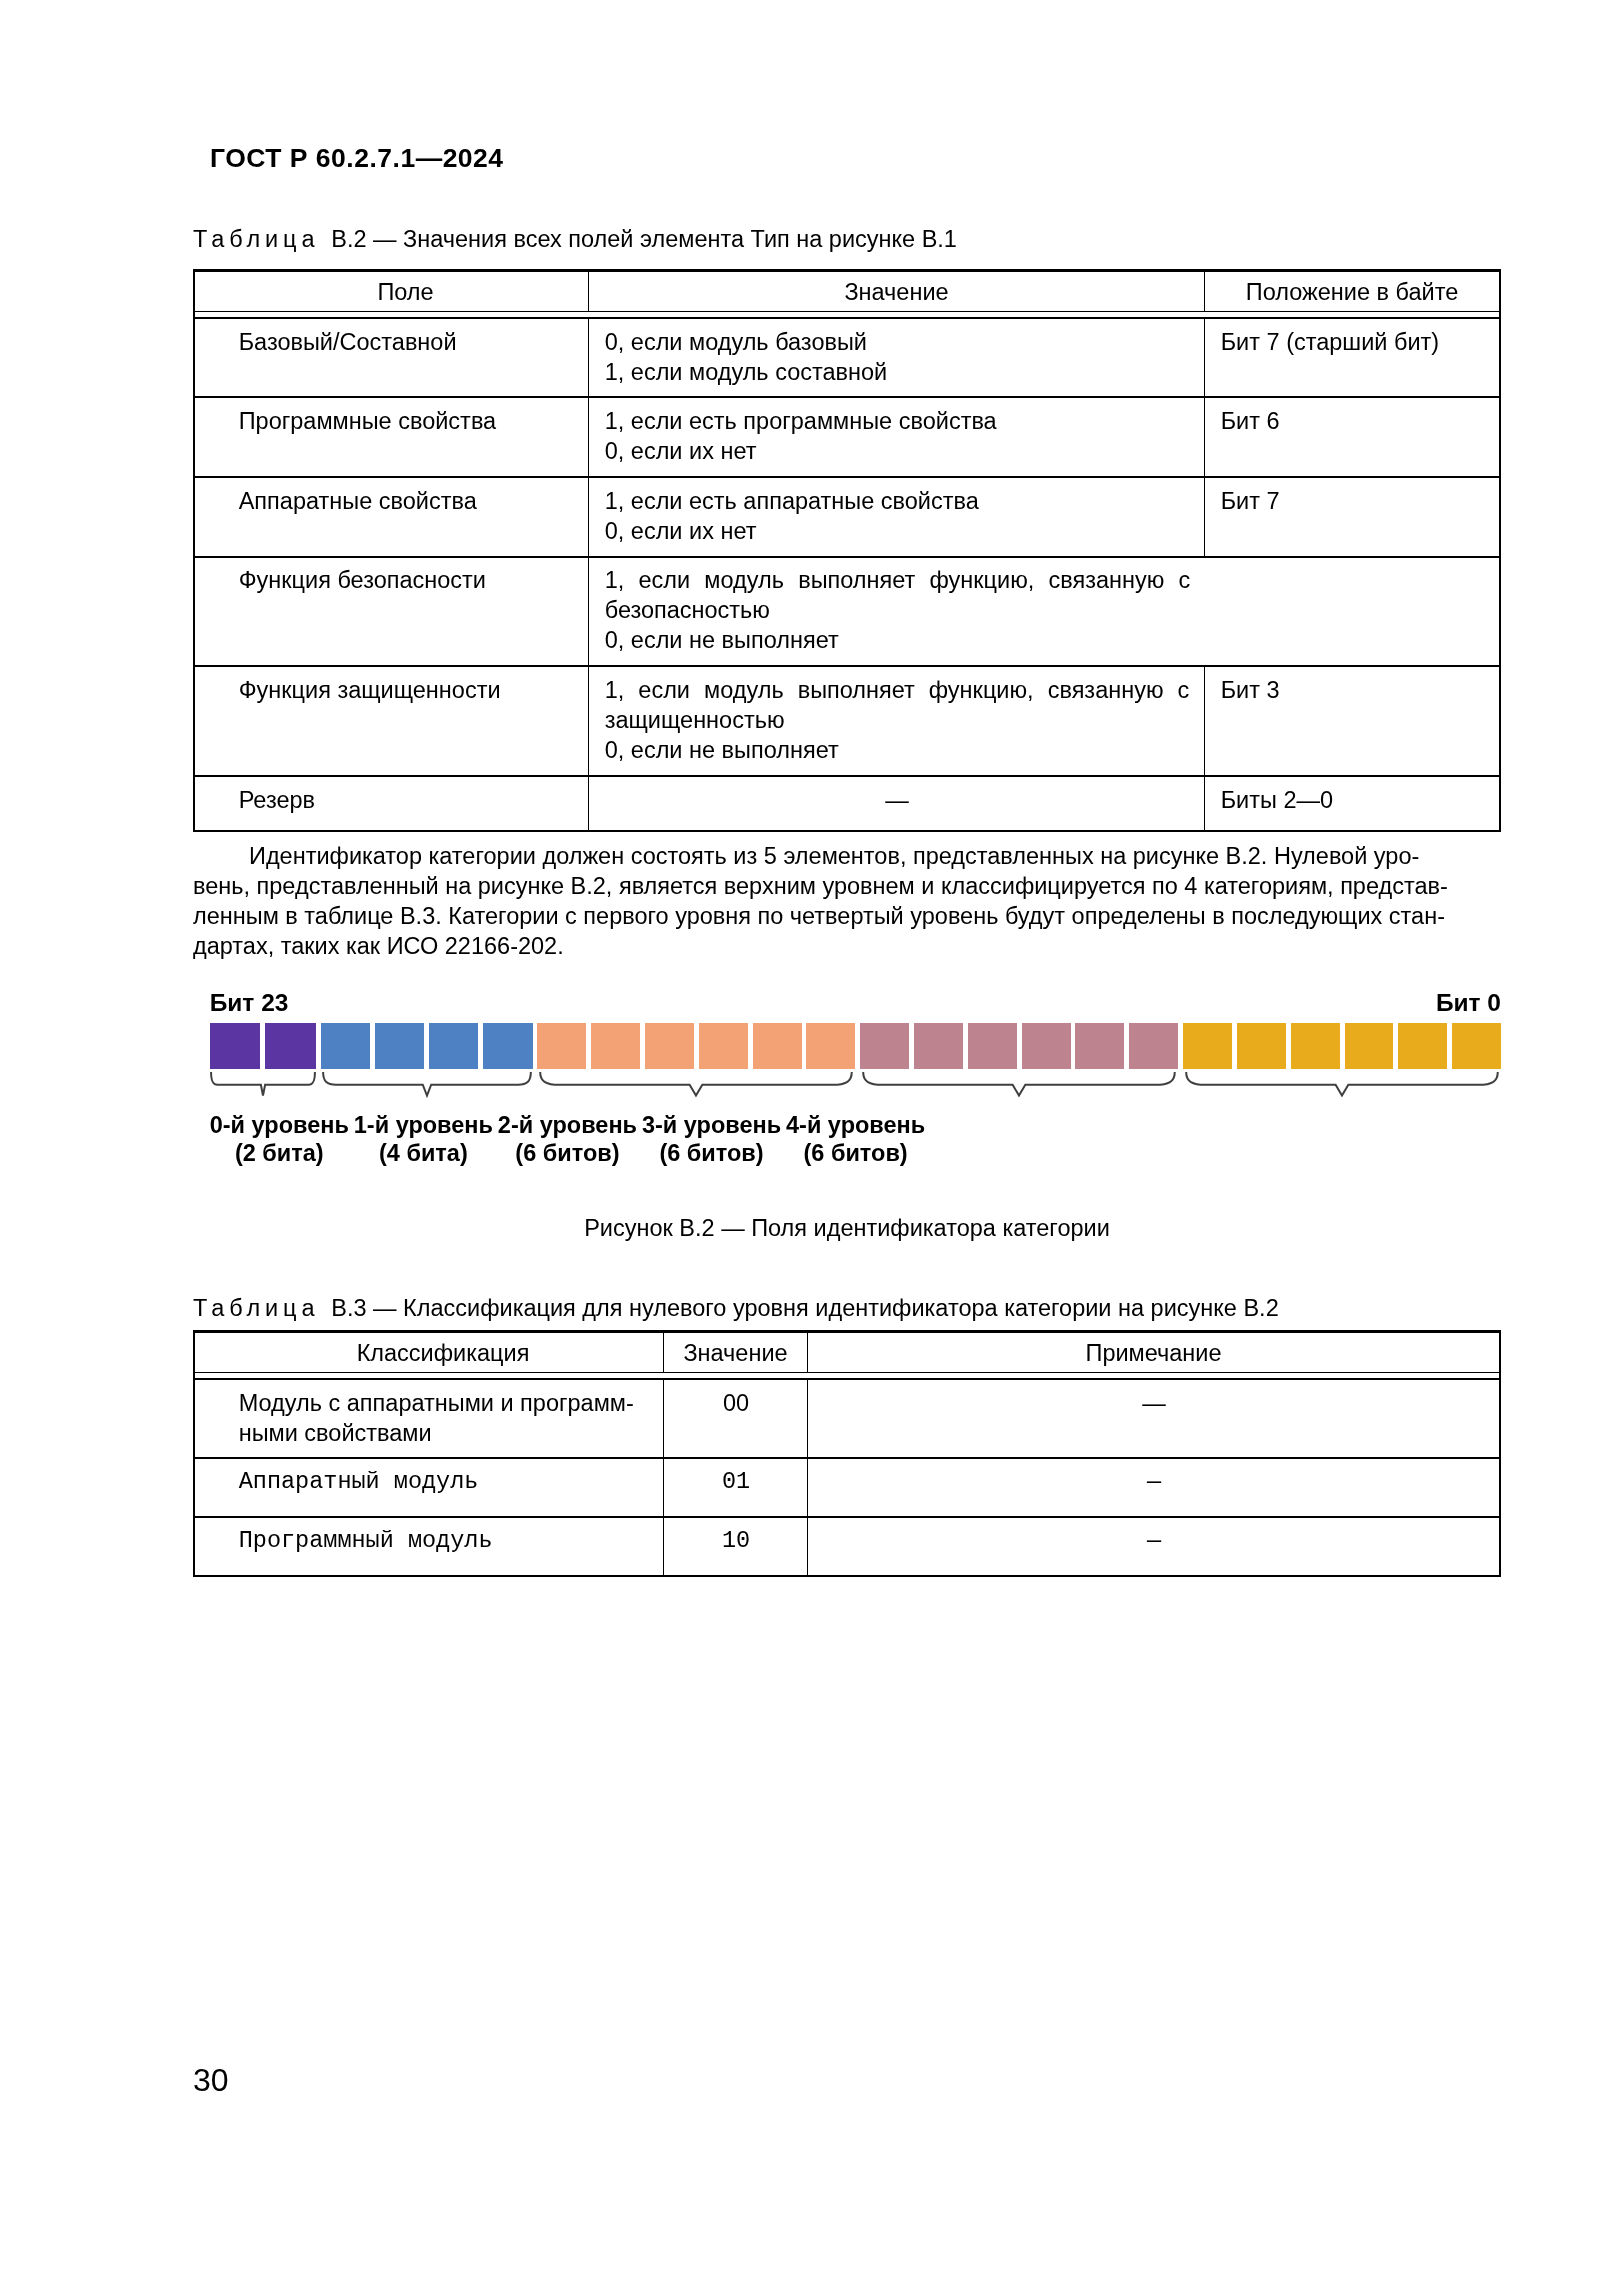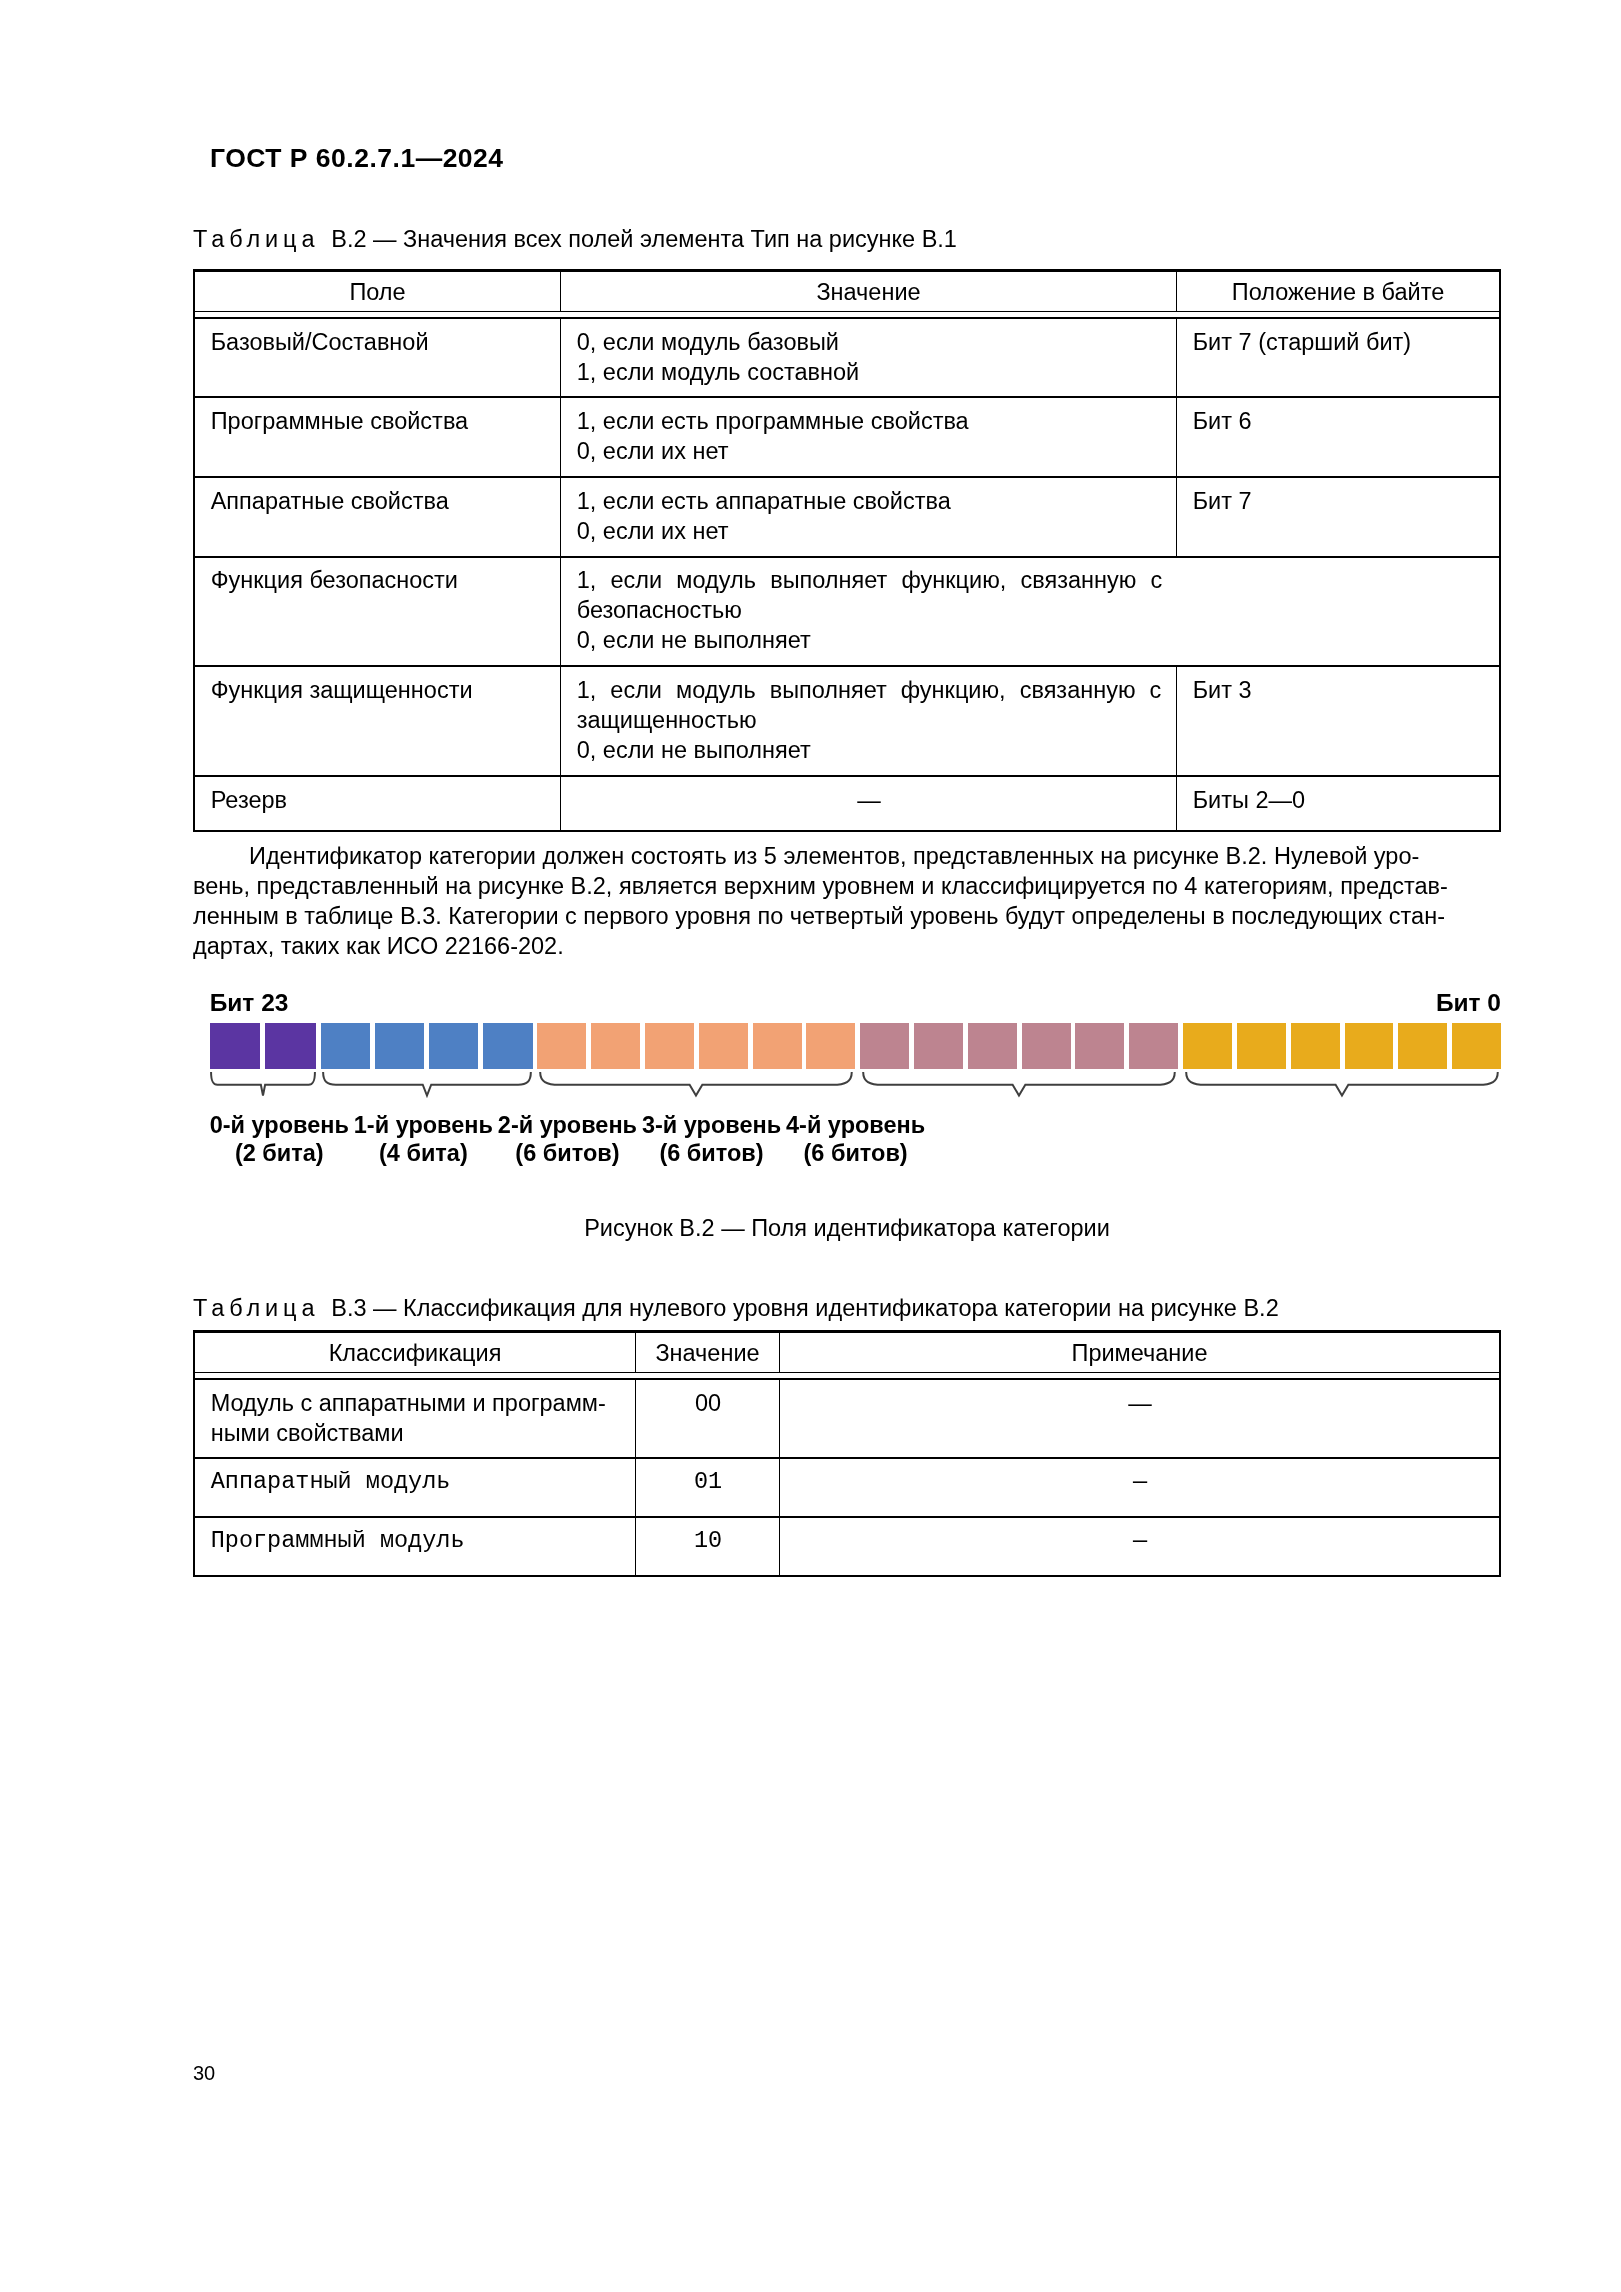--- a/index.html
+++ b/index.html
@@ -20,21 +20,21 @@
   .cap-word { letter-spacing:4.9px; }
   .cap-rest { margin-left:11.8px; }
 
   .tbl {
     position:absolute; left:0; width:1308px;
     border:2px solid #000; border-top:3.4px solid #000; border-bottom:2.9px solid #000;
     font-size:23.5px; line-height:30px; box-sizing:border-box;
   }
   .tbl-b2 { top:269px; }
   .tbl-b3 { top:1330px; }
-  .trow { display:grid; border-bottom:2.5px solid #000; }
+  .trow { display:grid; border-bottom:2.5px solid #000;padding-left:28px; }
   .trow:last-child { border-bottom:none; }
   .tbl-b2 .trow { grid-template-columns:366px 616px 1fr; }
   .tbl-b3 .trow { grid-template-columns:441px 144px 1fr; }
   .thead { border-bottom:1.5px solid #000; min-height:39px; }
   .dblgap { height:4.9px; border-bottom:2.5px solid #000; }
   .tcell {
     border-right:1.5px solid #000; padding:7.8px 14.7px 9.8px 15.7px; box-sizing:border-box;
   }
   .tcell:last-child { border-right:none; }
   .thead .tcell {
@@ -71,21 +71,21 @@
   .level-label {
     flex-basis:0; text-align:center; font-weight:bold;
     font-size:23.5px; line-height:28px; white-space:nowrap; overflow:visible;
   }
 
   .fig-caption {
     position:absolute; top:1215px; left:0; width:1308px;
     text-align:center; font-size:23.5px;
   }
 
-  .page-number { position:absolute; left:193px; top:2062px; font-size:20px; }
+  .page-number { position:absolute; left:193px; top:2062px; font-size:32px; }
 </style>
 </head>
 <body>
 
 <div class="content">
 
   <div class="doc-header">ГОСТ Р 60.2.7.1—2024</div>
 
   <div class="tbl-caption cap-b2">
     <span class="cap-word">Таблица</span><span class="cap-rest">В.2 — Значения всех полей элемента Тип на рисунке В.1</span>

